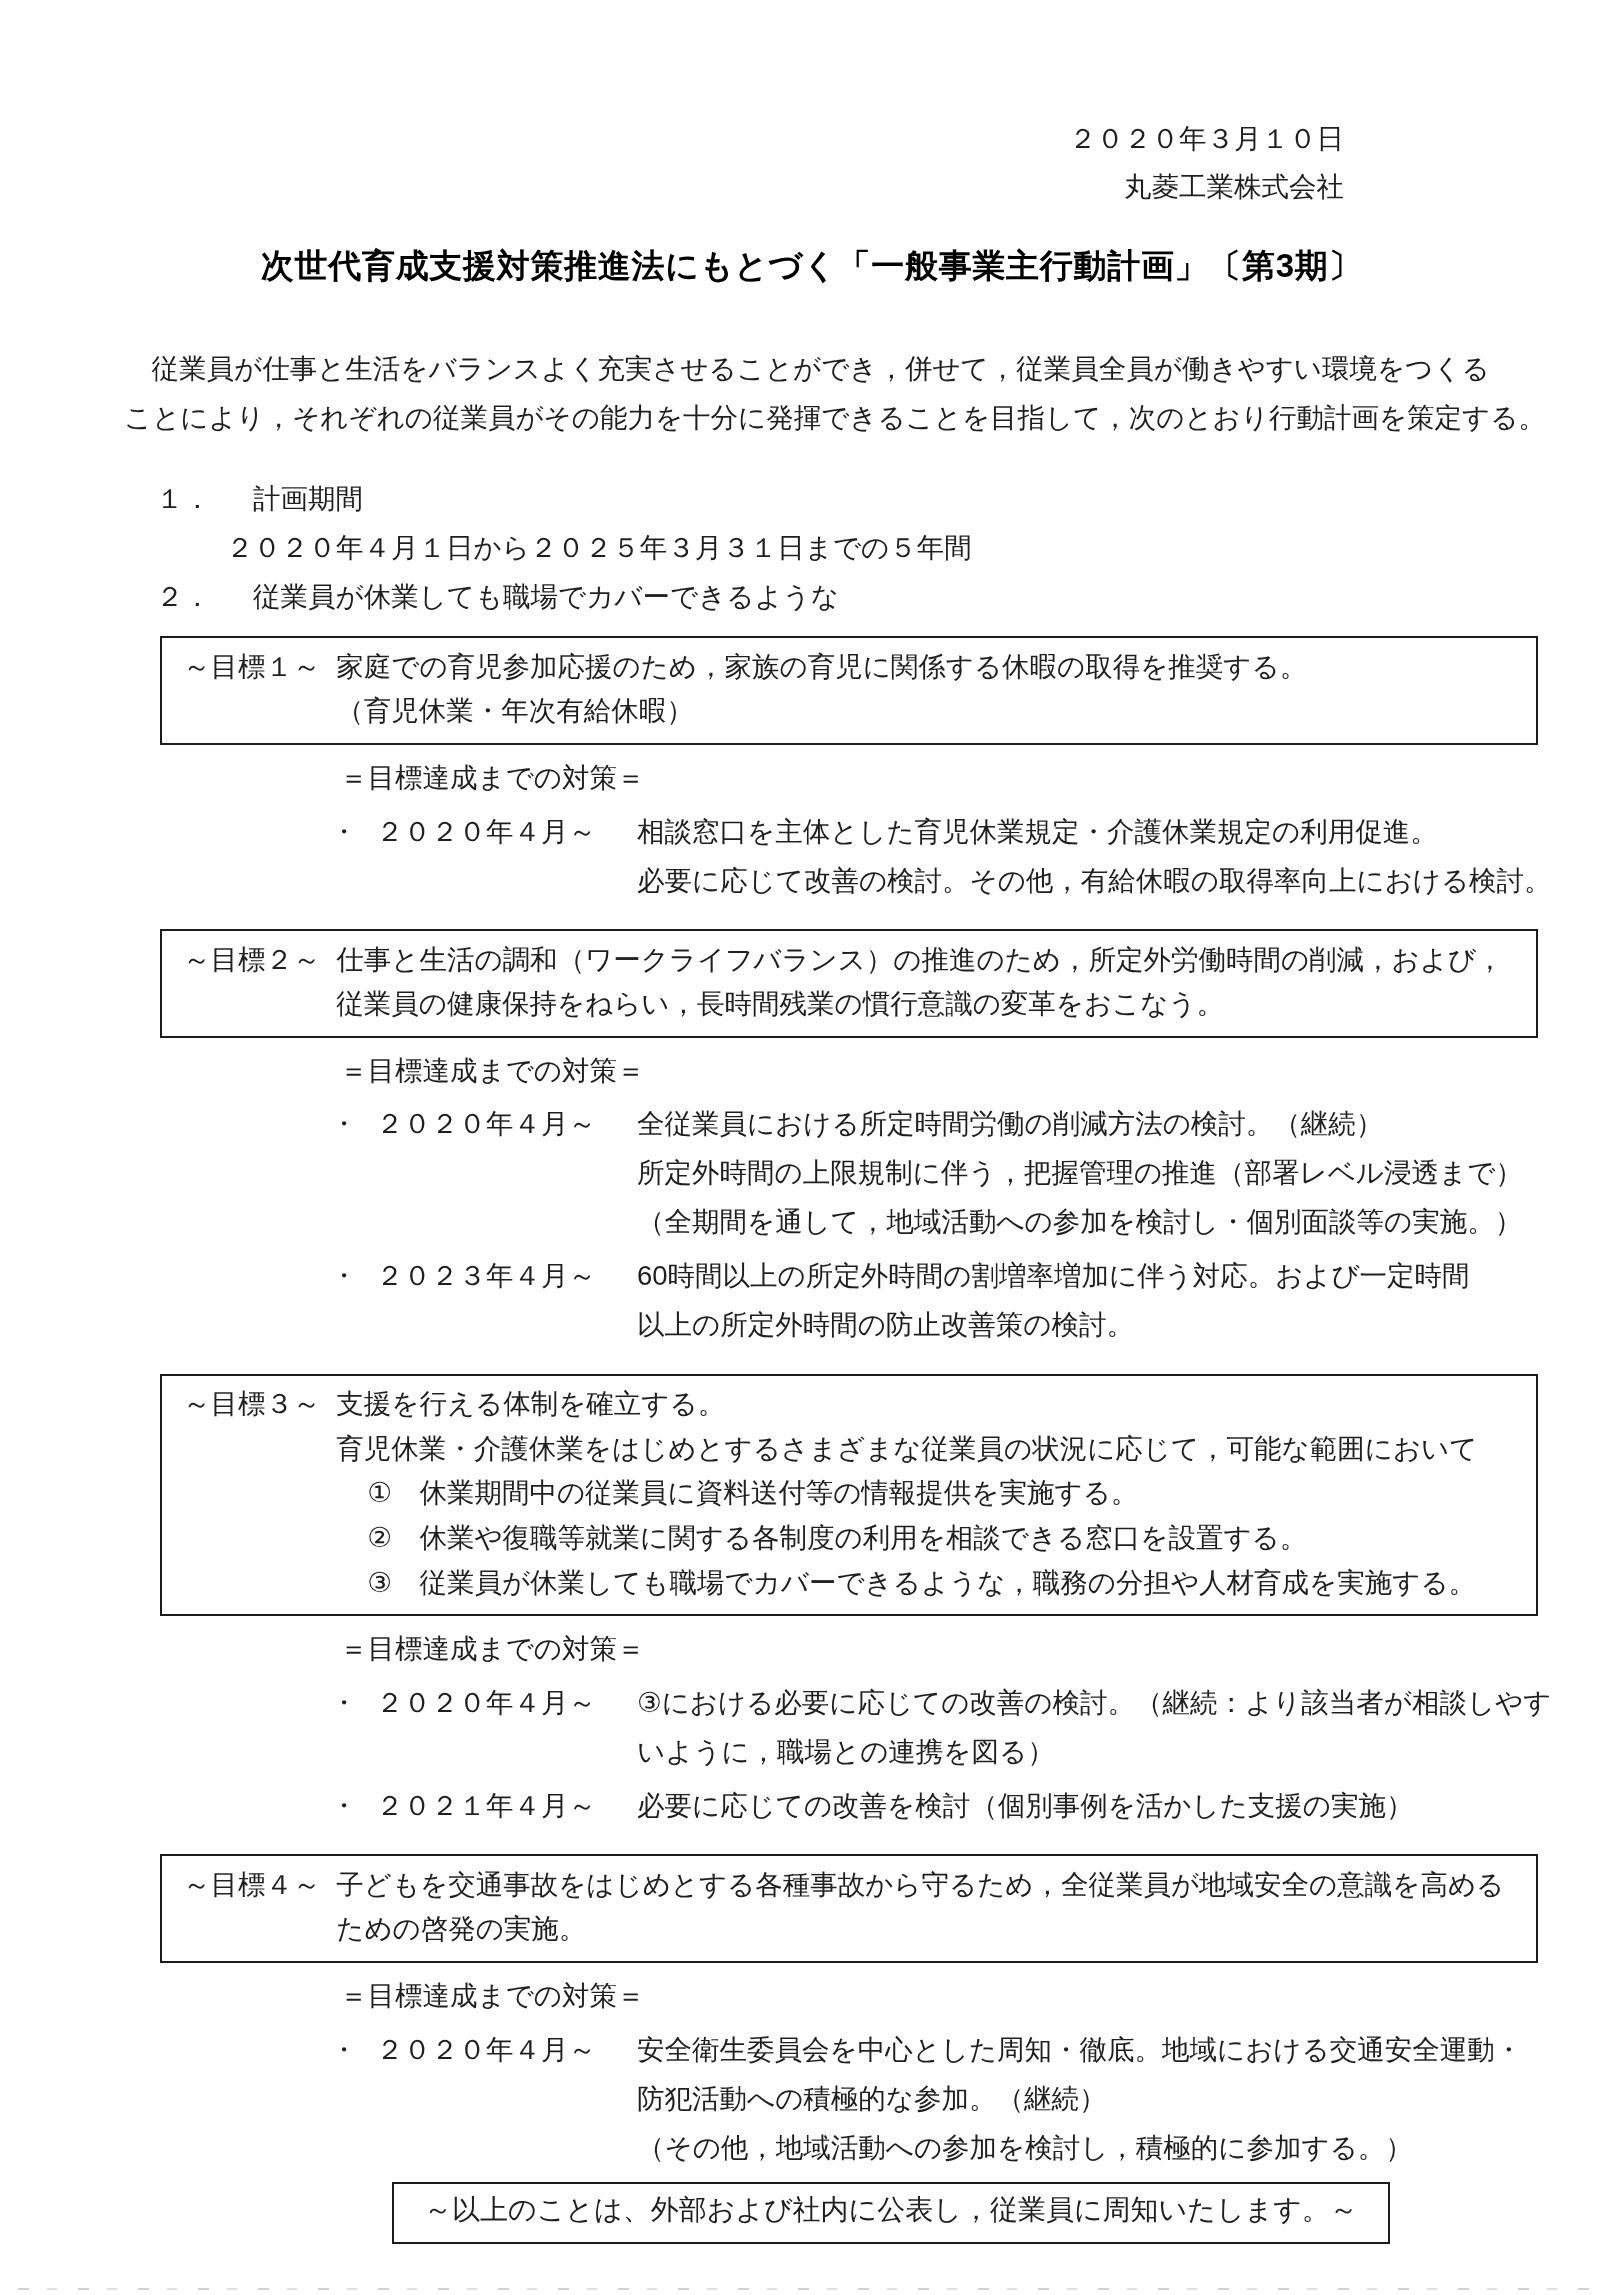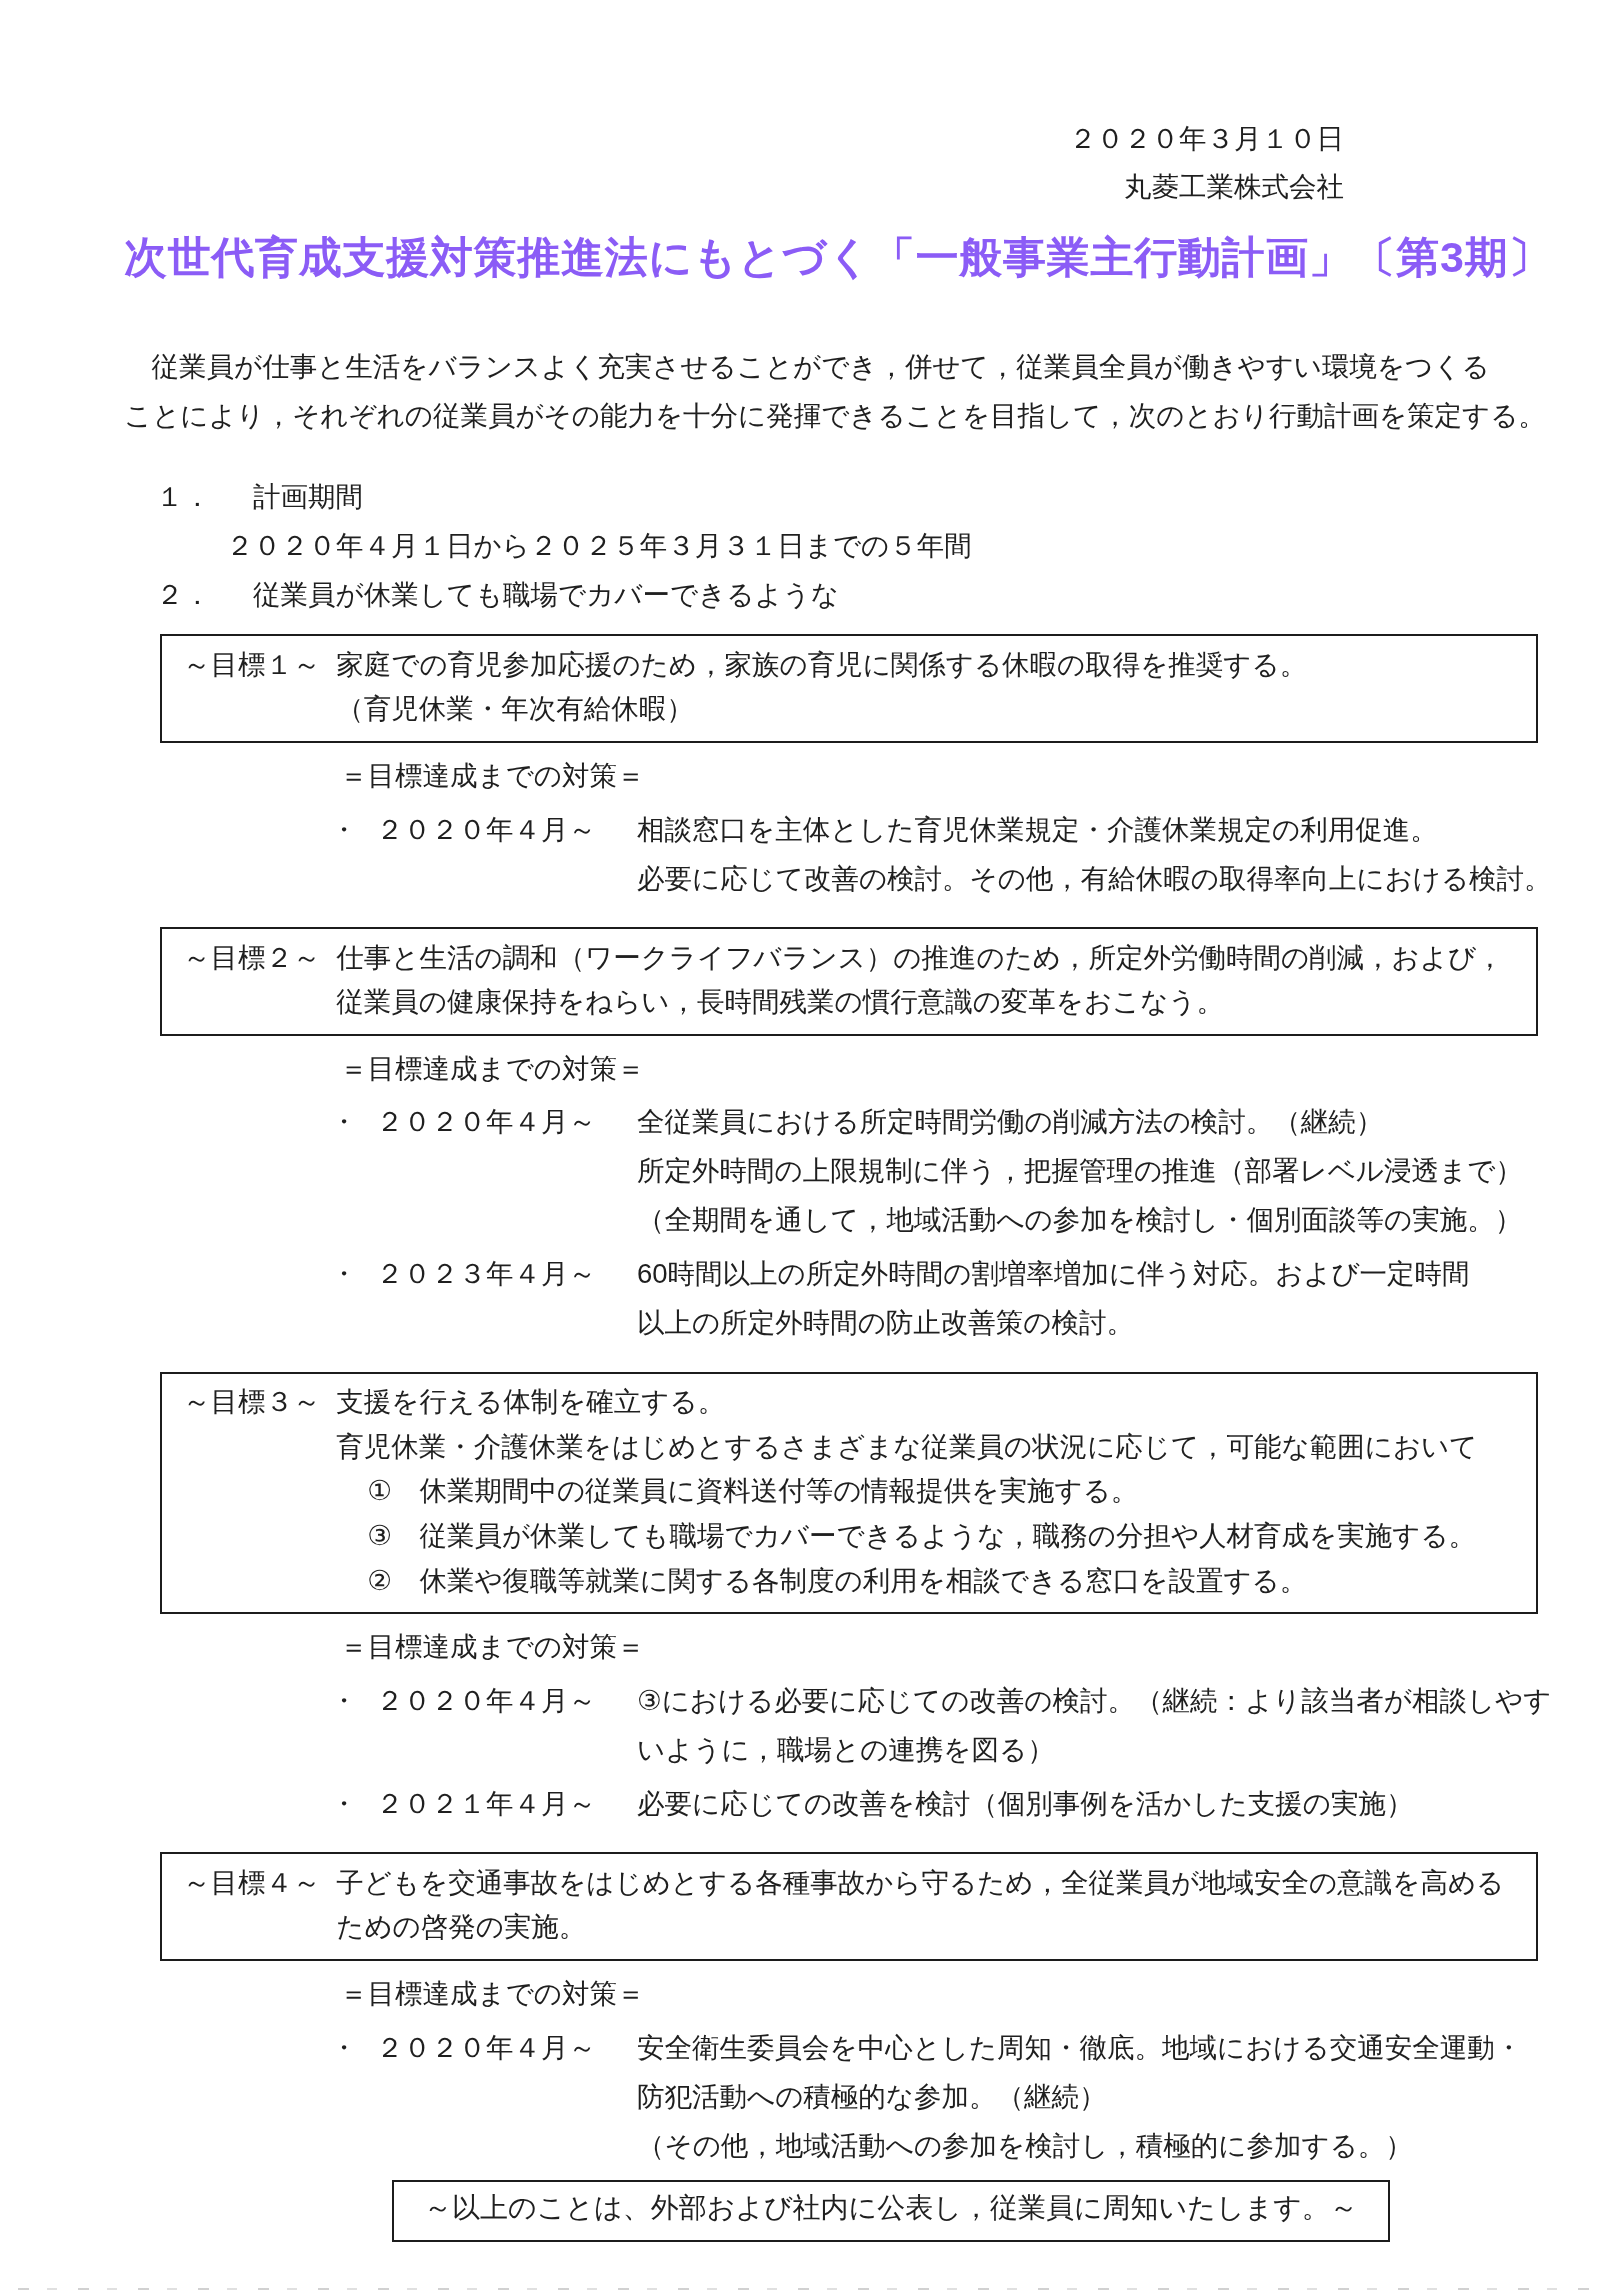--- a/index.html
+++ b/index.html
@@ -13,27 +13,27 @@
     color:#1f1f1f;
     box-sizing:border-box;
     padding:115px 124px 0 124px;
     overflow:hidden;
   }
   .nowrap { white-space:nowrap; }
 
   .header { text-align:right; margin-right:155px; line-height:1.75; }
 
   .doc-title {
-    margin-top:18px;
+    margin-top:33px;
     text-align:center;
     font-weight:bold;
-    font-size:43px;
+    font-size:33px;
     letter-spacing:0.7px;
     white-space:nowrap;
-    color:#8b5cf6;
+    color:#000000;
   }
 
   .intro { margin-top:56px; line-height:1.78; }
   .intro .indent1 { text-indent:27.5px; }
 
   .toc { margin-top:32px; line-height:1.78; }
   .sec-head { margin-left:32px; }
   .sec-head .sec-title { margin-left:42px; }
   .sec-body { margin-left:102px; }
 
@@ -163,22 +163,22 @@
   </section>
 
   <section class="goal">
     <div class="goal-box">
       <span class="goal-label">～目標３～</span>
       <div class="goal-text">
         <div class="nowrap">支援を行える体制を確立する。</div>
         <div class="nowrap">育児休業・介護休業をはじめとするさまざまな従業員の状況に応じて，可能な範囲において</div>
         <div class="goal-items">
           <div class="nowrap">①　休業期間中の従業員に資料送付等の情報提供を実施する。</div>
+          <div class="nowrap">②　休業や復職等就業に関する各制度の利用を相談できる窓口を設置する。</div>
           <div class="nowrap">③　従業員が休業しても職場でカバーできるような，職務の分担や人材育成を実施する。</div>
-          <div class="nowrap">②　休業や復職等就業に関する各制度の利用を相談できる窓口を設置する。</div>
         </div>
       </div>
     </div>
     <div class="measures-heading nowrap">＝目標達成までの対策＝</div>
     <div class="measure-row">
       <span class="bullet">・</span>
       <span class="m-date">２０２０年４月～</span>
       <div class="m-text">
         <div class="line">③における必要に応じての改善の検討。（継続：より該当者が相談しやす</div>
         <div class="line">いように，職場との連携を図る）</div>

